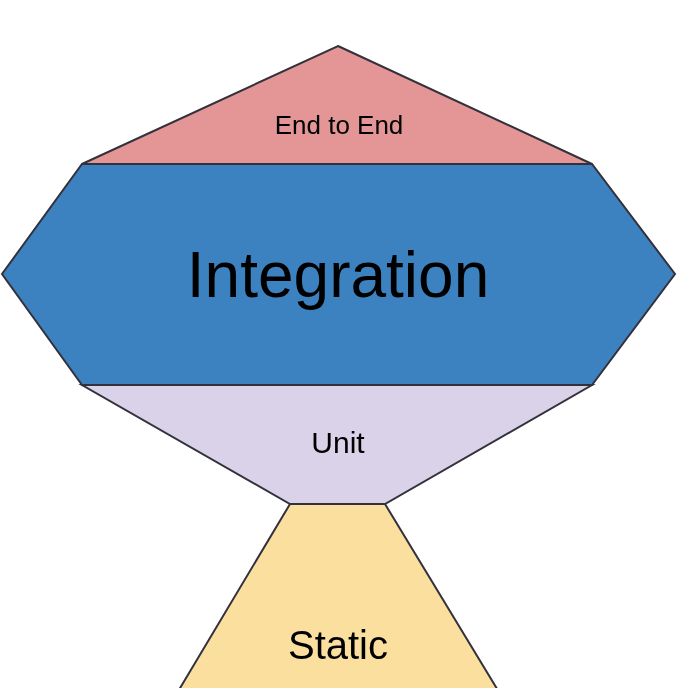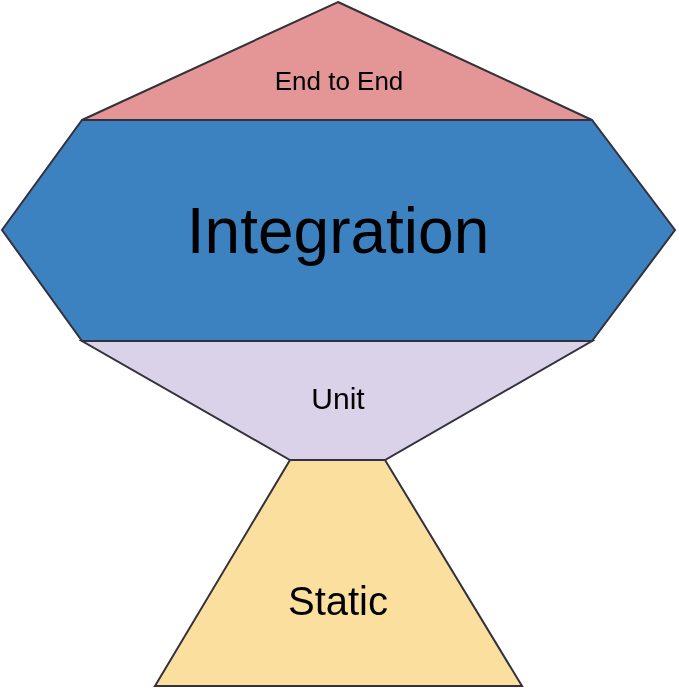--- a/index.html
+++ b/index.html
@@ -12,20 +12,21 @@
     width: 679px;
     height: 688px;
     overflow: hidden;
     font-family: "Liberation Sans", sans-serif;
   }
   #diagram-root {
     position: relative;
     width: 679px;
     height: 556px;
     background: #ffffff;
+    margin-top: 44px;
   }
   #trophy-svg {
     position: absolute;
     top: 0;
     left: 0;
     width: 679px;
     height: 688px;
     display: block;
   }
   .layer-shape {

